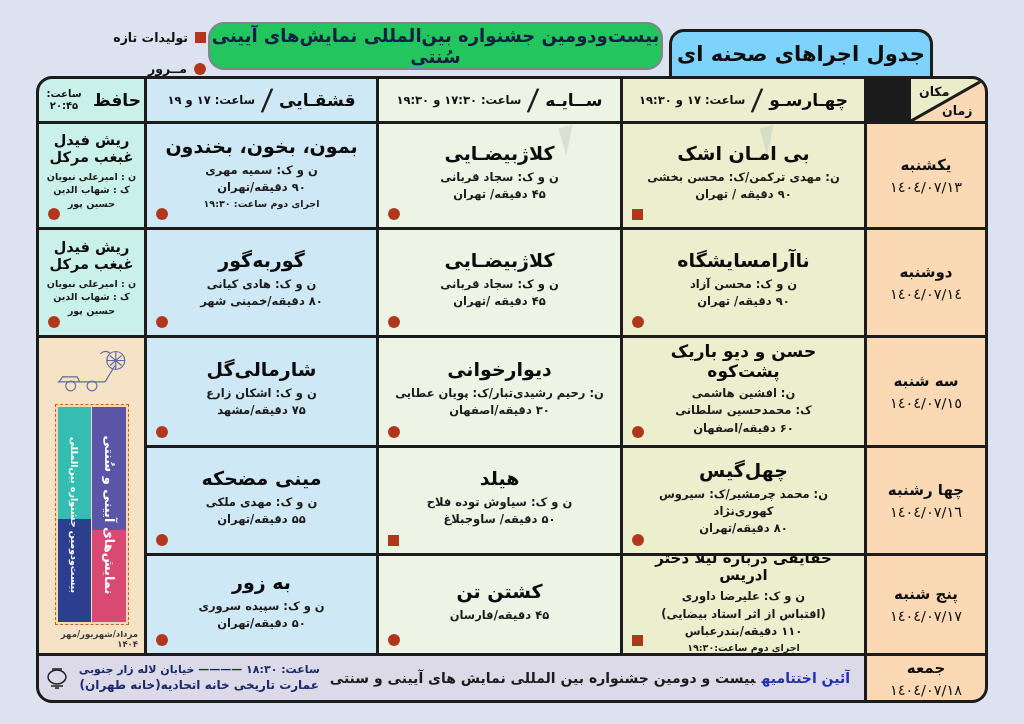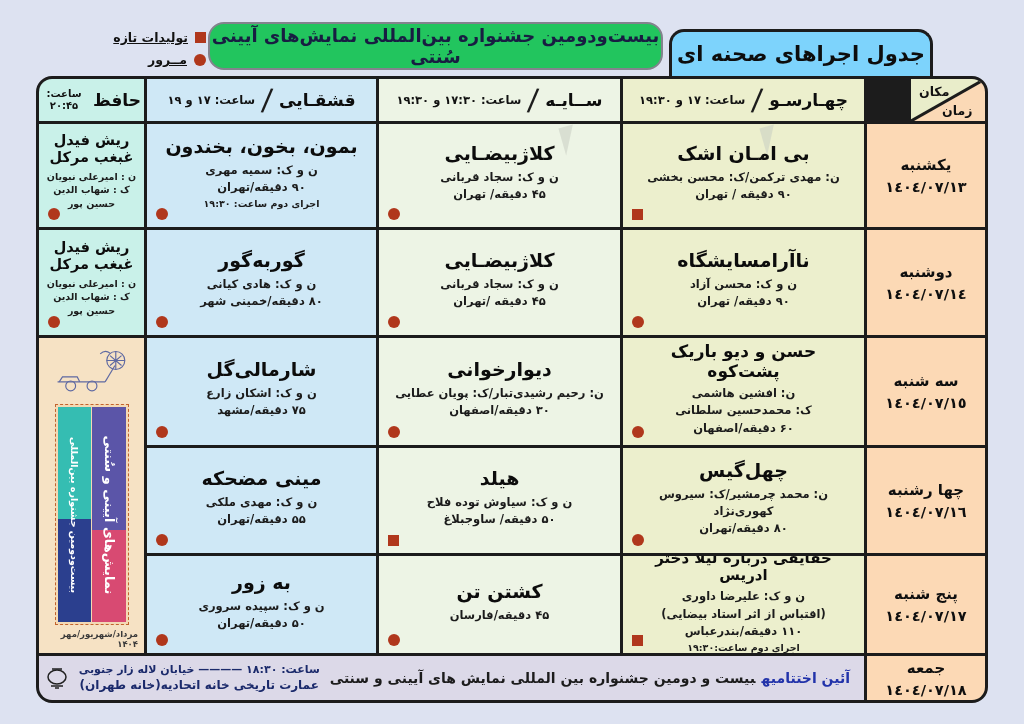--- a/index.html
+++ b/index.html
@@ -1,21 +1,21 @@
 <!DOCTYPE html>
 <html lang="fa" dir="rtl"><head>
 <meta charset="utf-8">
 <style>
   html,body{margin:0;padding:0;width:1024px;height:724px;overflow:hidden;
     background:#dde2f1;font-family:"DejaVu Sans","Liberation Sans",sans-serif;direction:rtl;}
   .screen{position:relative;width:1024px;height:724px;}
 
   
-  .legend{position:absolute;left:56px;top:30px;width:150px;display:flex;flex-direction:column;gap:7px;
-    font-size:12.5px;font-weight:bold;color:#111;text-decoration:underline;}
+  .legend{position:absolute;left:56px;top:30px;width:150px;display:flex;flex-direction:column;gap:16px;
+    font-size:12.5px;font-weight:bold;color:#111;}
   .legend-row{display:flex;align-items:center;gap:7px;justify-content:flex-start;}
   .mk{display:inline-block;background:#b0371c;flex:0 0 auto;}
   .mk.square{width:11px;height:11px;}
   .mk.circle{width:12px;height:12px;border-radius:50%;}
 
   .banner{position:absolute;left:208px;top:22px;width:455px;height:48px;background:#22c55e;
     border:2px solid #83838d;border-radius:16px;display:flex;align-items:center;justify-content:center;
     font-weight:bold;font-size:18px;color:#181d42;box-sizing:border-box;text-align:center;}
 
   .table-title{position:absolute;left:669px;top:29px;width:264px;height:47px;background:#7dd3fc;
@@ -45,21 +45,21 @@
   .vtime-wrap{font-size:10px;font-weight:bold;color:#111;width:44px;line-height:1.25;text-align:center;}
 
   .corner{background:linear-gradient(to bottom right,#e9edca 50%,#fbd9b6 50%);margin-left:44px;}
   .corner svg{position:absolute;inset:0;width:100%;height:100%;}
   .corner-place{position:absolute;top:5px;left:8px;font-size:12.5px;font-weight:600;color:#111;}
   .corner-time{position:absolute;bottom:3px;left:42%;font-size:12.5px;font-weight:600;color:#111;}
 
   
   .day{display:flex;flex-direction:column;align-items:center;justify-content:center;gap:5px;color:#0f0f0f;}
   .day .dn{font-size:15px;font-weight:bold;}
-  .day .dd{font-size:14.5px;font-weight:bold;letter-spacing:.5px;}
+  .day .dd{font-size:14.5px;font-weight:normal;letter-spacing:.5px;}
 
   
   .show{display:flex;flex-direction:column;align-items:center;justify-content:center;
     padding:8px 12px 12px;text-align:center;}
   .show .t{font-size:19px;font-weight:bold;color:#0c0c0c;line-height:1.15;margin-bottom:4px;}
   .show .t-md{font-size:17px;}
   .show .t-sm{font-size:15px;}
   .show .l{font-size:11.5px;font-weight:600;color:#1b1b1b;line-height:1.5;}
   .show .extra{font-size:9.5px;font-weight:bold;color:#1b1b1b;line-height:1.6;}
   .mk-abs{position:absolute;left:9px;bottom:7px;}

